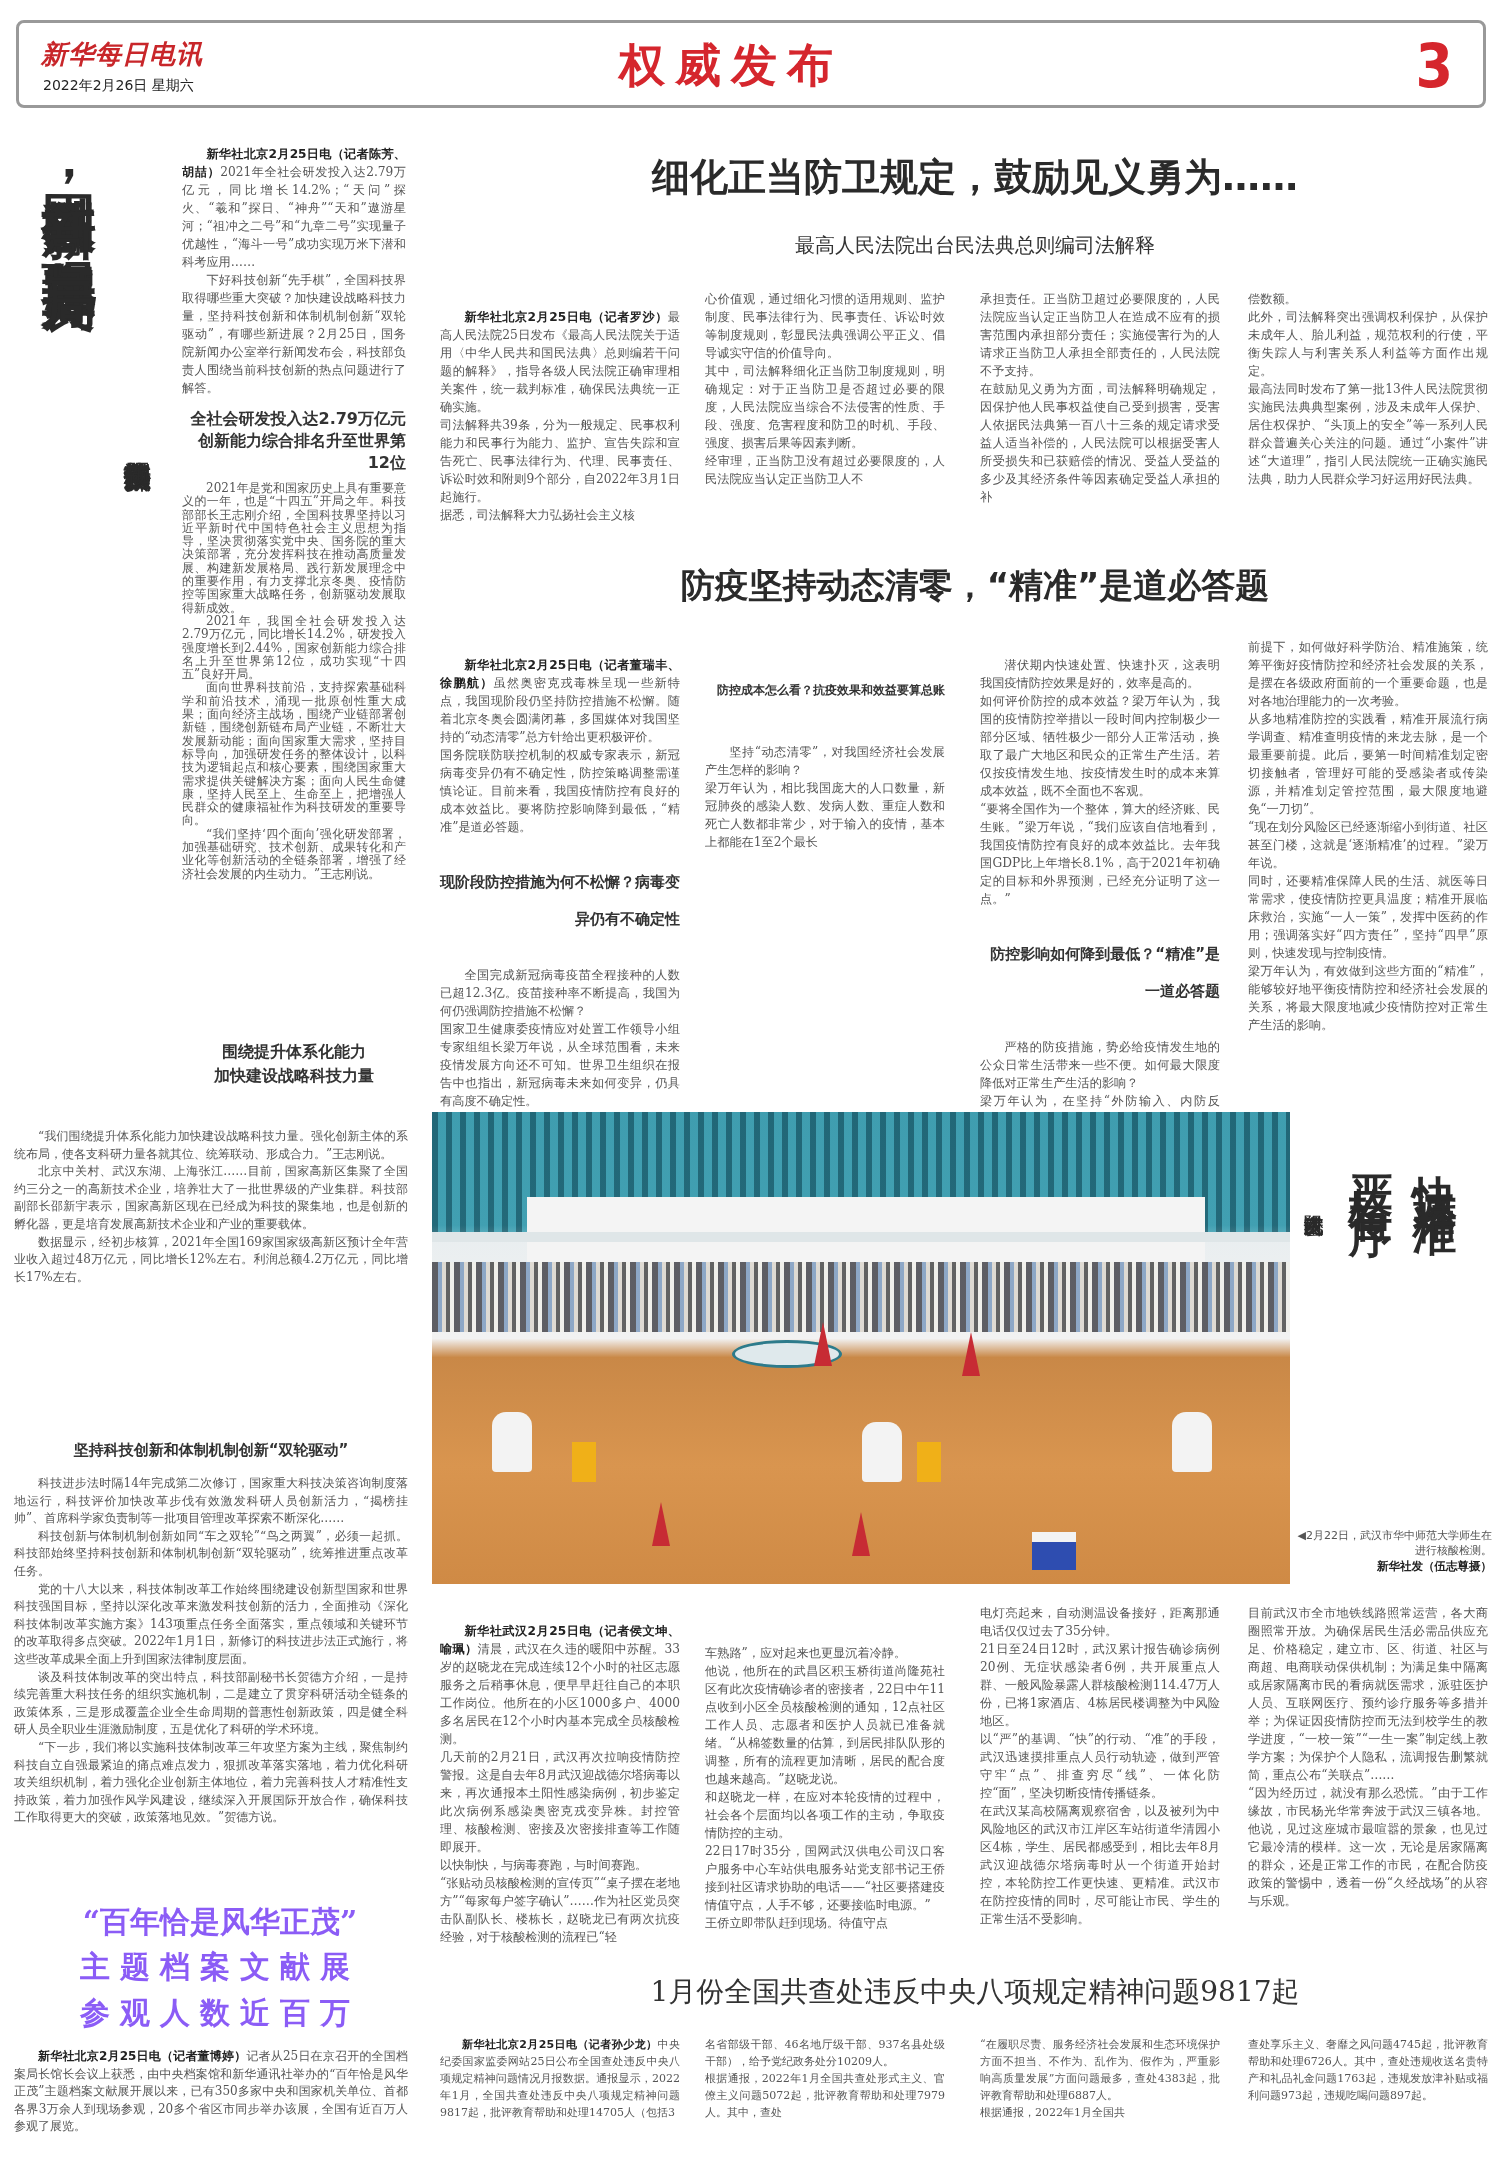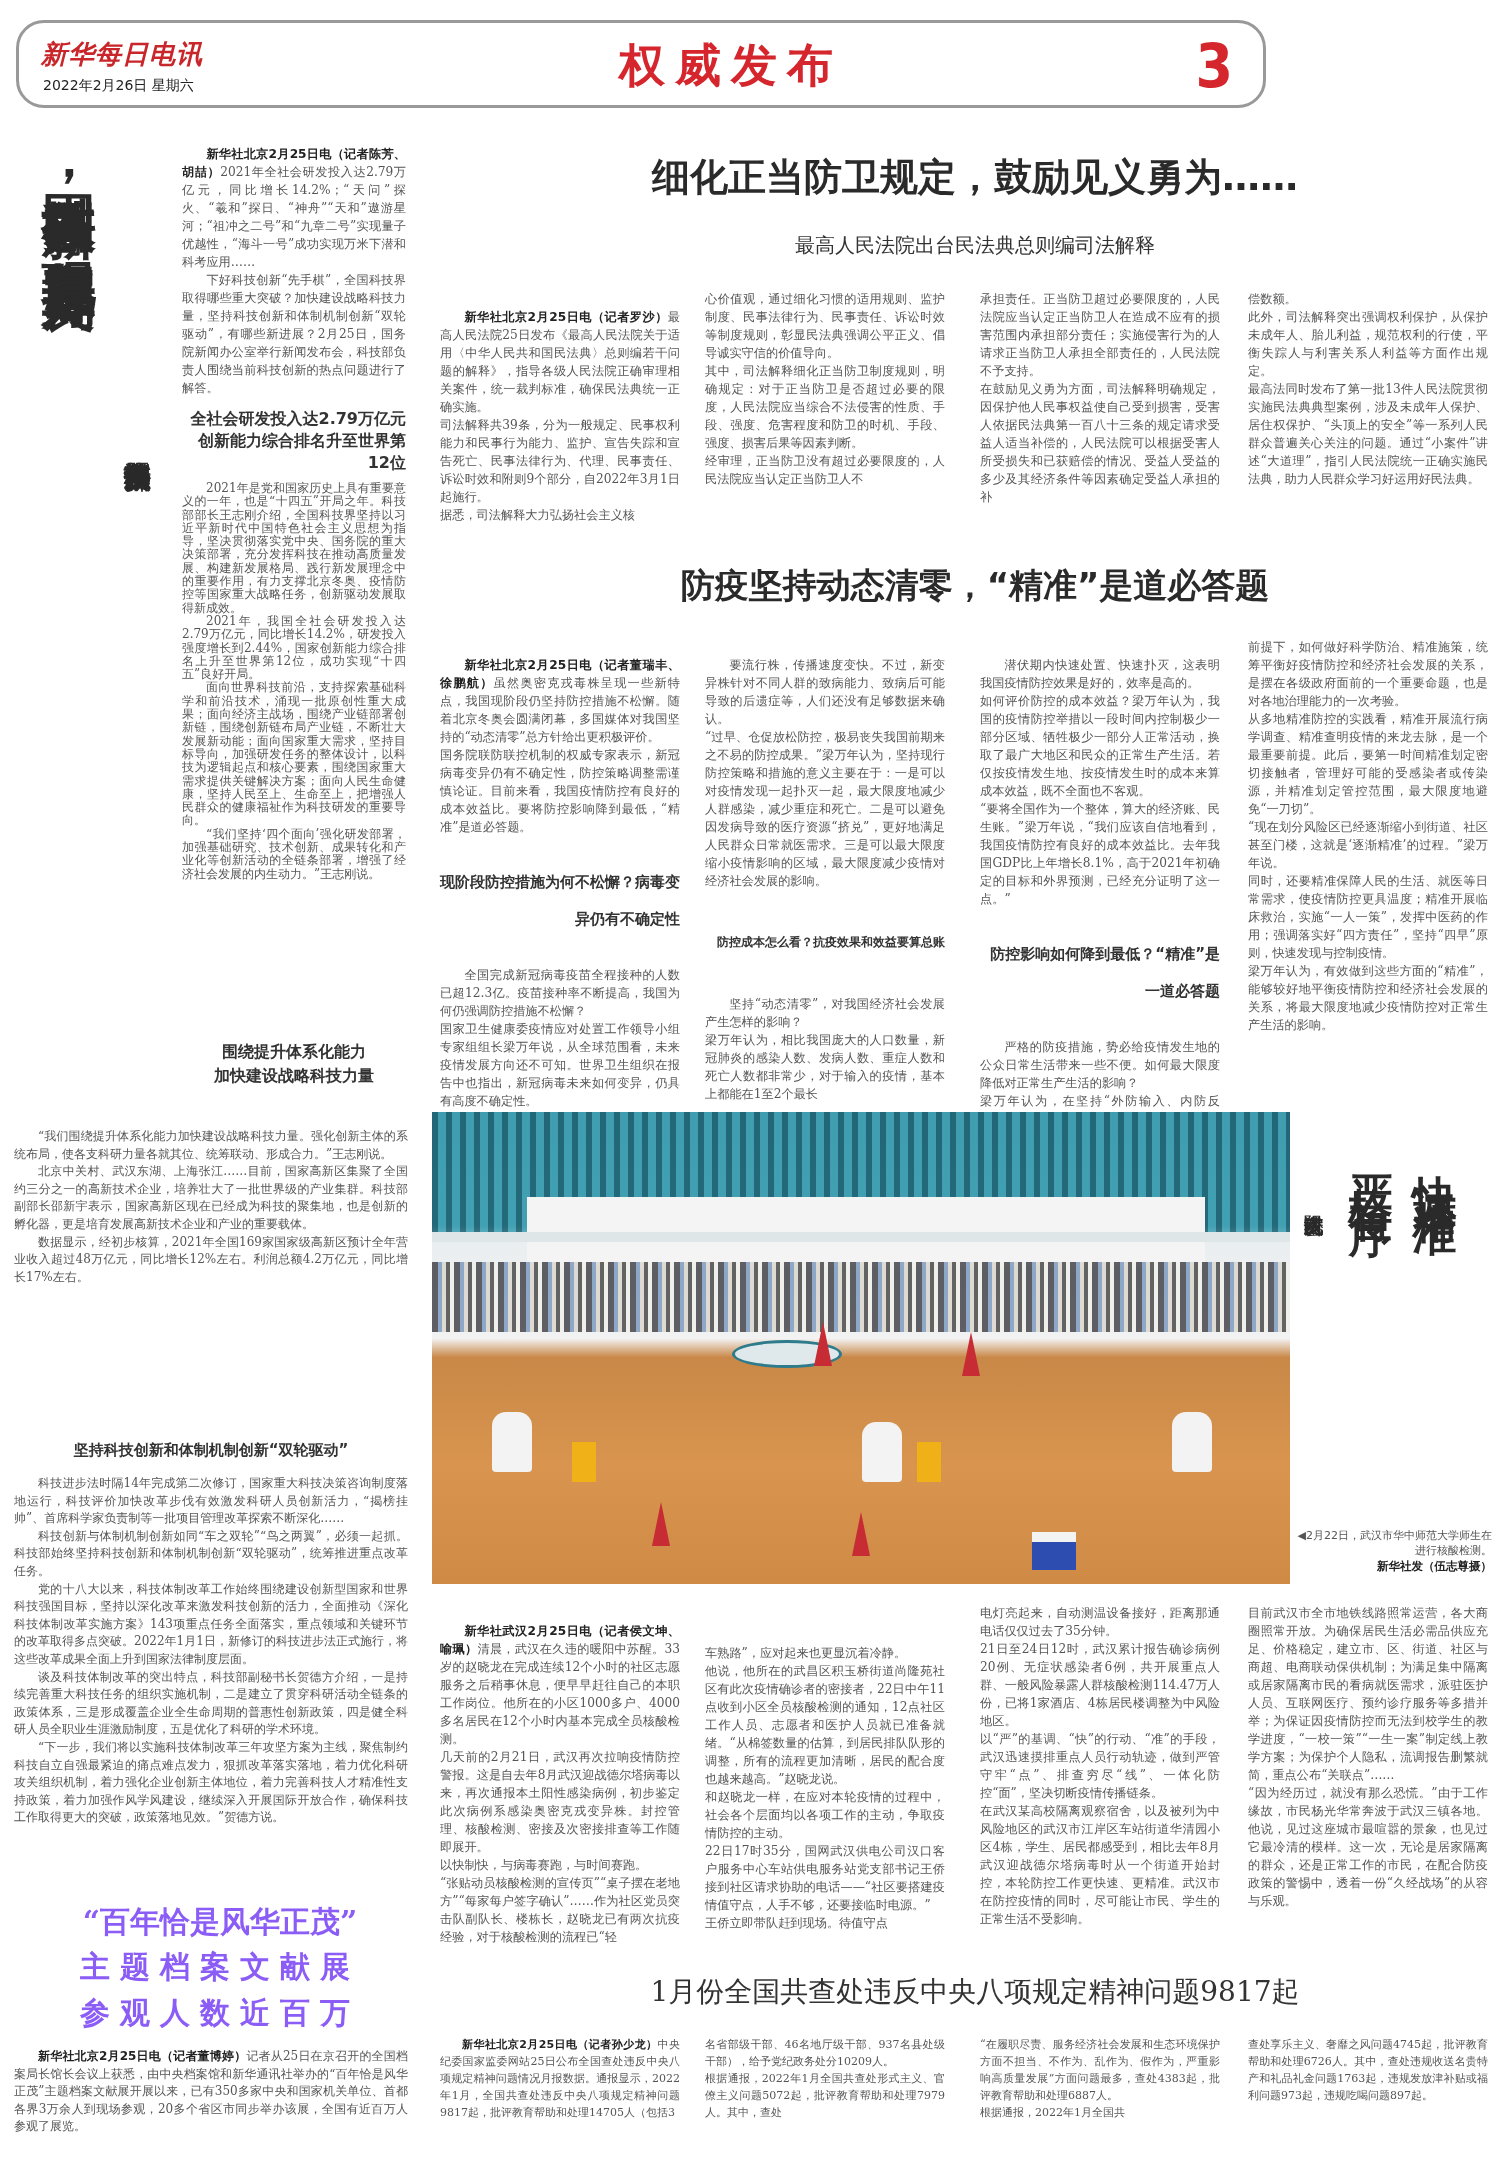--- a/index.html
+++ b/index.html
@@ -2,22 +2,22 @@
 <html><head>
 <meta charset="utf-8">
 <style>
   * { box-sizing: border-box; margin: 0; padding: 0; }
   body {
     width: 1500px; height: 2169px; background: #fff; position: relative; overflow: hidden;
     font-family: "DejaVu Serif", "Liberation Serif", serif; color: #333;
   }
   .abs { position: absolute; }
   .masthead {
-    left: 16px; top: 20px; width: 1250px; height: 88px;
-    border: 3px solid #999; border-radius: 28px; background: #fff;
+    left: 16px; top: 20px; width: 1470px; height: 88px;
+    border: 3px solid #999; border-radius: 8px; background: #fff;
   }
   .brand { left: 22px; top: 14px; color: #c8262a; font-size: 26px; font-weight: bold; font-family: "DejaVu Serif", serif; font-style: italic; letter-spacing: 1px; }
   .date { left: 24px; top: 54px; font-size: 14px; color: #222; font-family: "DejaVu Sans", sans-serif; }
   .section-title { left: 600px; top: 12px; color: #d5262d; font-size: 46px; font-weight: bold; letter-spacing: 10px; font-family: "DejaVu Sans", sans-serif; }
   .page-no { right: 30px; top: 8px; color: #d5262d; font-size: 60px; font-weight: bold; font-family: "DejaVu Sans Condensed","DejaVu Sans", sans-serif; }
 
   .p { font-size: 12.2px; line-height: 18px; color: #555; text-align: justify; }
   .p .lead { color: #222; font-weight: bold; font-family: "DejaVu Sans", sans-serif; }
   .p p { text-indent: 2em; }
   .subhead { font-family: "DejaVu Sans", sans-serif; font-weight: bold; color: #333; font-size: 17px; line-height: 37px; }
@@ -116,22 +116,20 @@
 <div class="abs hl" style="left:460px; top:560px; width:1030px; text-align:center; font-size:34px; line-height:50px; font-weight:bold;">防疫坚持动态清零，“精准”是道必答题</div>
 <div class="abs p" style="left:440px; top:638px; width:240px; white-space:pre-line;">
   <p><span class="lead">新华社北京2月25日电（记者董瑞丰、徐鹏航）</span><span>虽然奥密克戎毒株呈现一些新特点，我国现阶段仍坚持防控措施不松懈。随着北京冬奥会圆满闭幕，多国媒体对我国坚持的“动态清零”总方针给出更积极评价。
 国务院联防联控机制的权威专家表示，新冠病毒变异仍有不确定性，防控策略调整需谨慎论证。目前来看，我国疫情防控有良好的成本效益比。要将防控影响降到最低，“精准”是道必答题。</span></p>
   <div class="subhead" style="font-size:15px; margin:10px 0; text-align:right;">现阶段防控措施为何不松懈？病毒变异仍有不确定性</div>
   <p>全国完成新冠病毒疫苗全程接种的人数已超12.3亿。疫苗接种率不断提高，我国为何仍强调防控措施不松懈？
 国家卫生健康委疫情应对处置工作领导小组专家组组长梁万年说，从全球范围看，未来疫情发展方向还不可知。世界卫生组织在报告中也指出，新冠病毒未来如何变异，仍具有高度不确定性。
 从现有情况看，奥密克戎成为全球主</p>
 </div>
 <div class="abs p" style="left:705px; top:638px; width:240px; white-space:pre-line;">
-  <p>要流行株，传播速度变快。不过，新变异株针对不同人群的致病能力、致病后可能导致的后遗症等，人们还没有足够数据来确认。
-“过早、仓促放松防控，极易丧失我国前期来之不易的防控成果。”梁万年认为，坚持现行防控策略和措施的意义主要在于：一是可以对疫情发现一起扑灭一起，最大限度地减少人群感染，减少重症和死亡。二是可以避免因发病导致的医疗资源“挤兑”，更好地满足人民群众日常就医需求。三是可以最大限度缩小疫情影响的区域，最大限度减少疫情对经济社会发展的影响。</p>
   <div class="subhead" style="font-size:12px; margin:16px 0; text-align:right;">防控成本怎么看？抗疫效果和效益要算总账</div>
   <p>坚持“动态清零”，对我国经济社会发展产生怎样的影响？
 梁万年认为，相比我国庞大的人口数量，新冠肺炎的感染人数、发病人数、重症人数和死亡人数都非常少，对于输入的疫情，基本上都能在1至2个最长</p>
 </div>
 <div class="abs p" style="left:980px; top:638px; width:240px; white-space:pre-line;">
   <p>潜伏期内快速处置、快速扑灭，这表明我国疫情防控效果是好的，效率是高的。
 如何评价防控的成本效益？梁万年认为，我国的疫情防控举措以一段时间内控制极少一部分区域、牺牲极少一部分人正常活动，换取了最广大地区和民众的正常生产生活。若仅按疫情发生地、按疫情发生时的成本来算成本效益，既不全面也不客观。
 “要将全国作为一个整体，算大的经济账、民生账。”梁万年说，“我们应该自信地看到，我国疫情防控有良好的成本效益比。去年我国GDP比上年增长8.1%，高于2021年初确定的目标和外界预测，已经充分证明了这一点。”</p>
   <div class="subhead" style="font-size:15px; margin:10px 0; text-align:right;">防控影响如何降到最低？“精准”是一道必答题</div>
   <p>严格的防疫措施，势必给疫情发生地的公众日常生活带来一些不便。如何最大限度降低对正常生产生活的影响？

